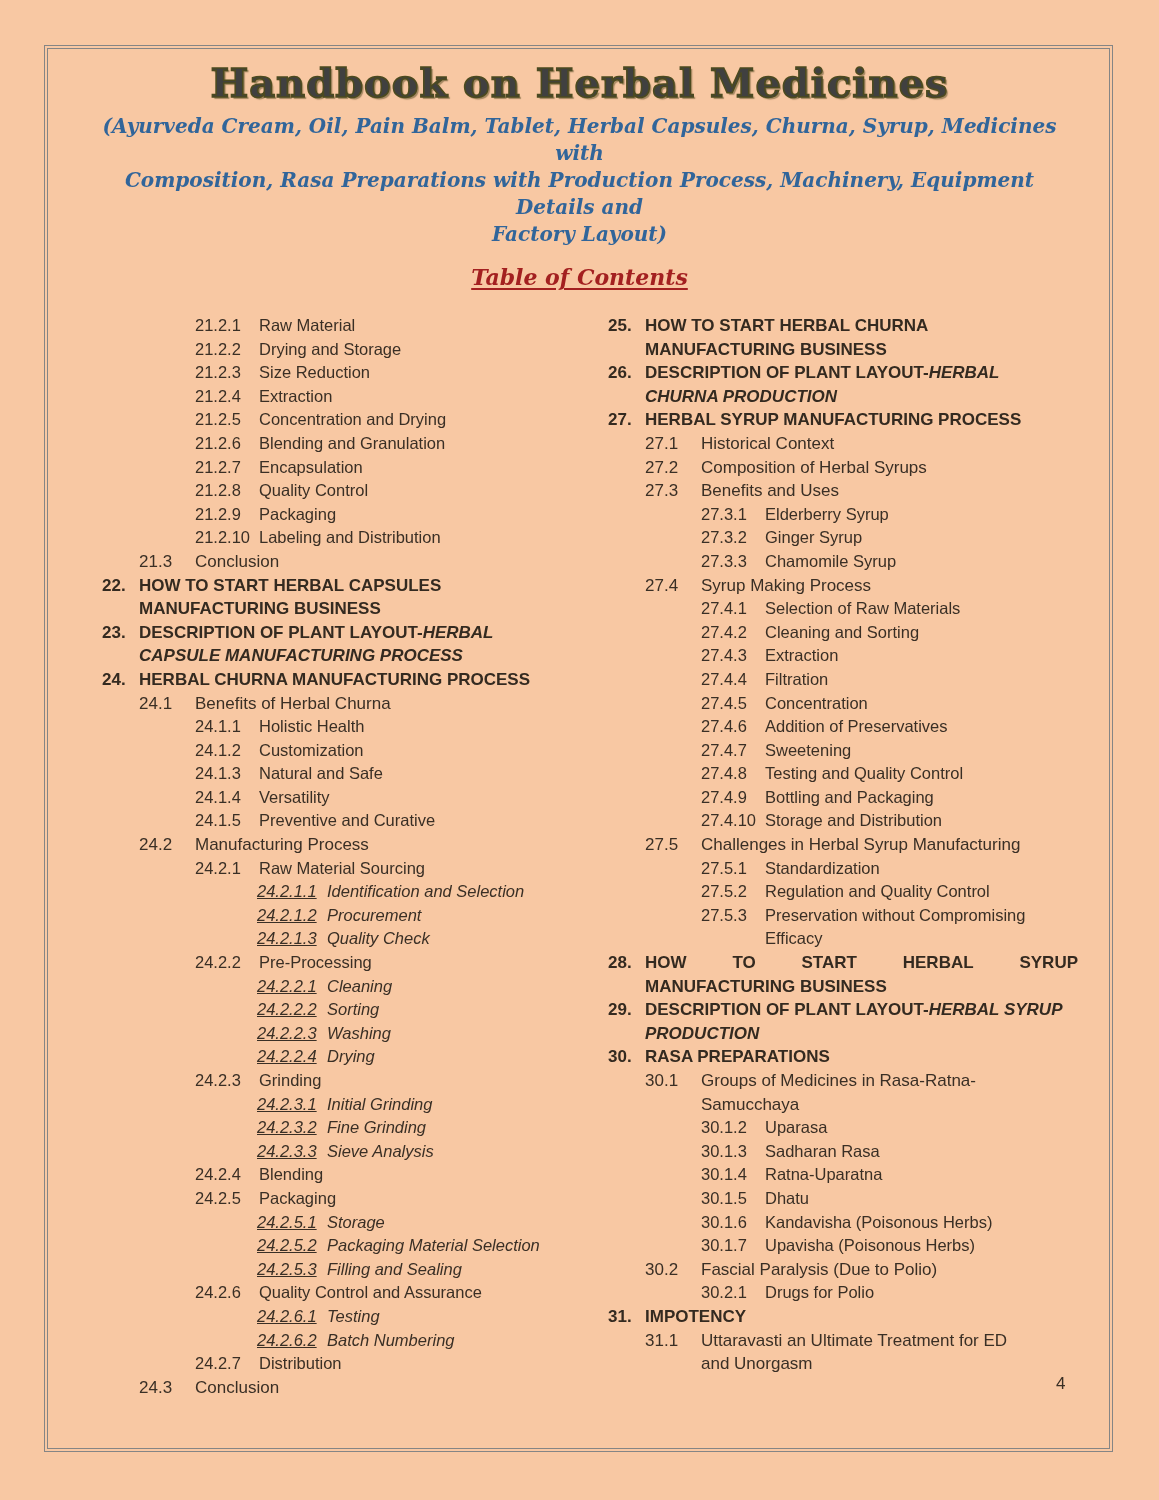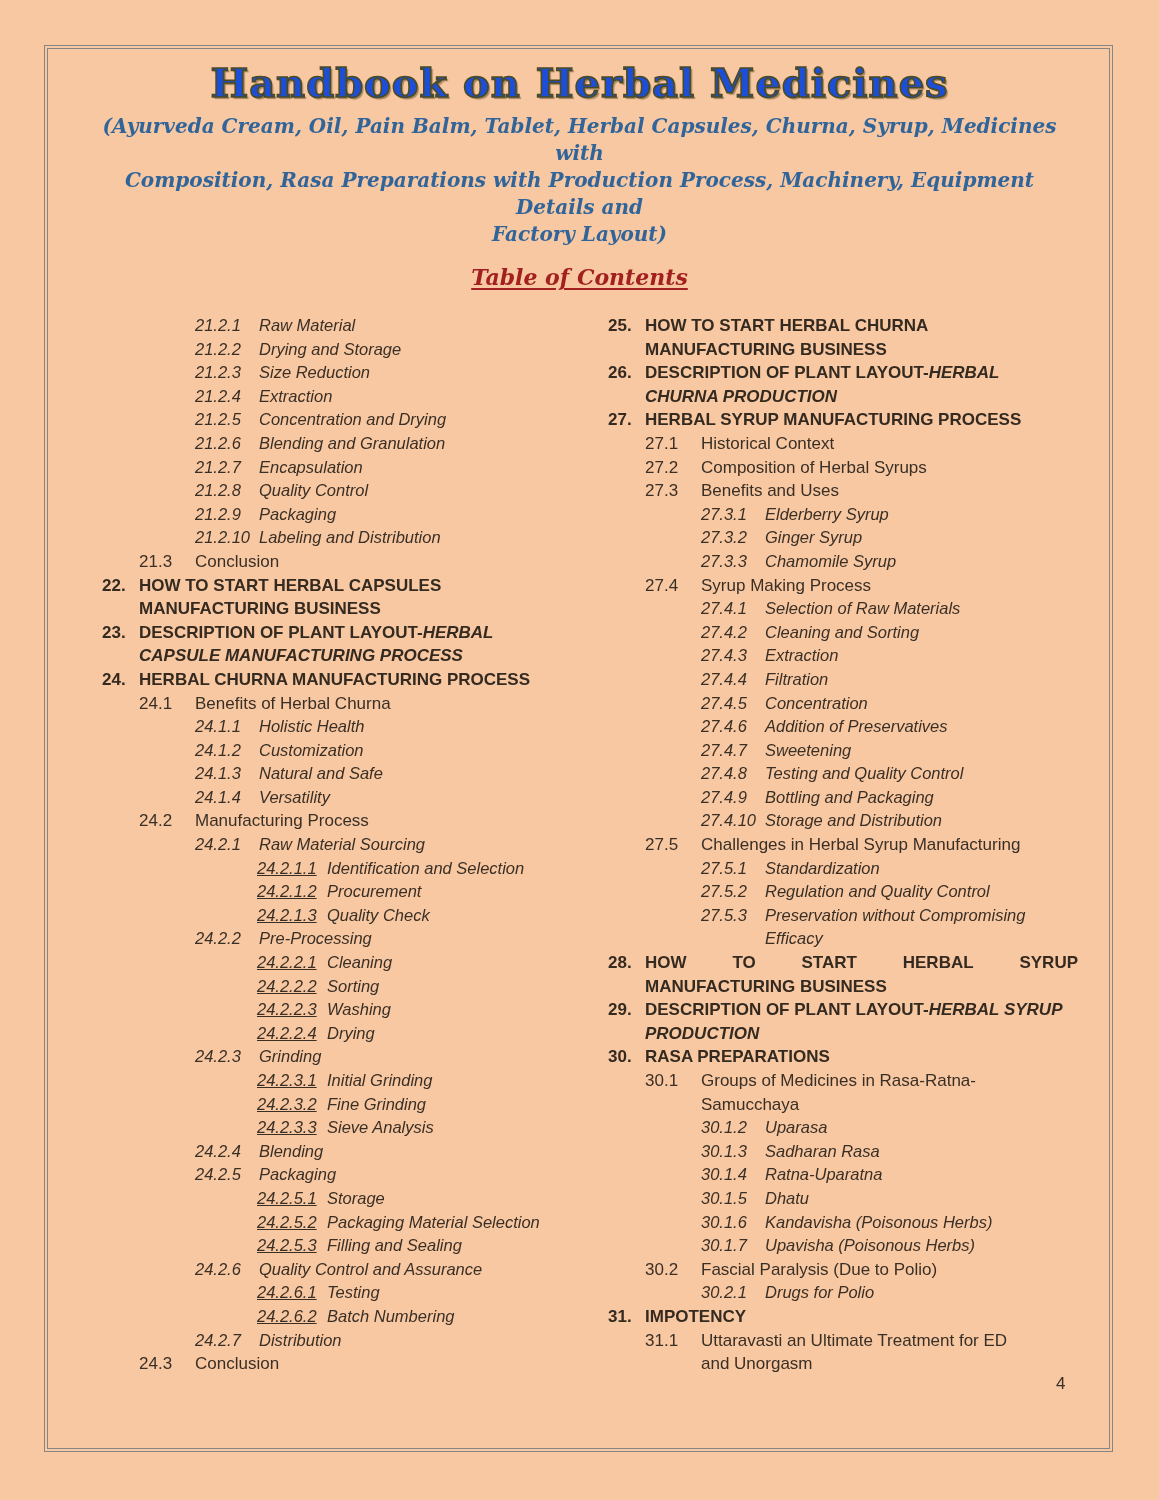--- a/index.html
+++ b/index.html
@@ -10,21 +10,21 @@
   }
   .page-border{
     position:absolute;left:44px;top:45px;width:1069px;height:1407px;
     border:4px double #858585;box-sizing:border-box;pointer-events:none;
   }
   .content{position:absolute;left:0;top:0;width:1159px;}
   .title{
     margin:60px 0 0;text-align:center;
     font-family:"DejaVu Serif",serif;font-weight:800;
     font-size:40px;line-height:46px;letter-spacing:1px;
-    color:#1d4ed8;
+    color:#404040;
     -webkit-text-stroke:1.6px #4c4a1f;
     text-shadow:2px 2px 1px rgba(80,70,30,0.5);
   }
   .subtitle{
     margin:7px auto 0;width:980px;text-align:center;
     font-family:"DejaVu Serif",serif;font-style:italic;font-weight:bold;
     font-size:20px;line-height:27px;color:#31659a;white-space:pre-line;
   }
   .toc-heading{
     margin-top:16px;text-align:center;
@@ -34,21 +34,21 @@
   }
   .toc{display:flex;margin:24px 81px 0 102px;gap:36px;}
   .toc-col{width:470px;flex:none;}
   .toc-item{display:flex;line-height:23.6px;font-size:17px;}
   .toc-item .num{flex:none;}
   .toc-item .txt{display:block;flex:1;white-space:pre-line;}
   .lvl1{font-weight:bold;color:#342a20;}
   .lvl1 .num{width:37px;}
   .lvl2{padding-left:37px;}
   .lvl2 .num{width:56px;}
-  .lvl3{padding-left:93px;font-style:italic;font-size:16.5px;}
+  .lvl3{padding-left:93px;font-size:16.5px;}
   .lvl3 .num{width:64px;}
   .lvl4{padding-left:155px;font-style:italic;font-size:16.5px;}
   .lvl4 .num{width:70px;text-decoration:underline;}
   .jline{display:flex;justify-content:space-between;}
   .page-number{position:absolute;left:1056px;top:1374px;font-size:17px;color:#3a2f25;}
 </style>
 </head>
 <body>
 
 <div class="page-border"></div>
@@ -132,20 +132,24 @@
           <span class="txt"><span>Customization</span></span>
         </div>
         <div class="toc-item lvl3">
           <span class="num">24.1.3</span>
           <span class="txt"><span>Natural and Safe</span></span>
         </div>
         <div class="toc-item lvl3">
           <span class="num">24.1.4</span>
           <span class="txt"><span>Versatility</span></span>
         </div>
+        <div class="toc-item lvl3">
+          <span class="num">24.1.5</span>
+          <span class="txt"><span>Preventive and Curative</span></span>
+        </div>
         <div class="toc-item lvl2">
           <span class="num">24.2</span>
           <span class="txt"><span>Manufacturing Process</span></span>
         </div>
         <div class="toc-item lvl3">
           <span class="num">24.2.1</span>
           <span class="txt"><span>Raw Material Sourcing</span></span>
         </div>
         <div class="toc-item lvl4">
           <span class="num">24.2.1.1</span>

